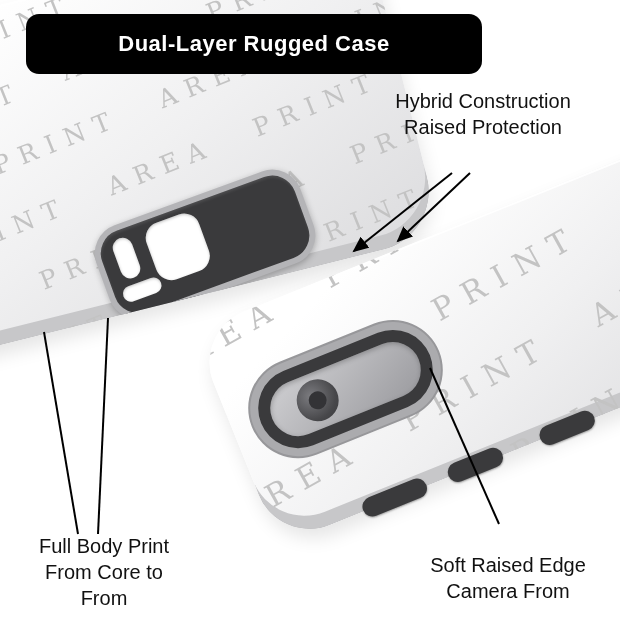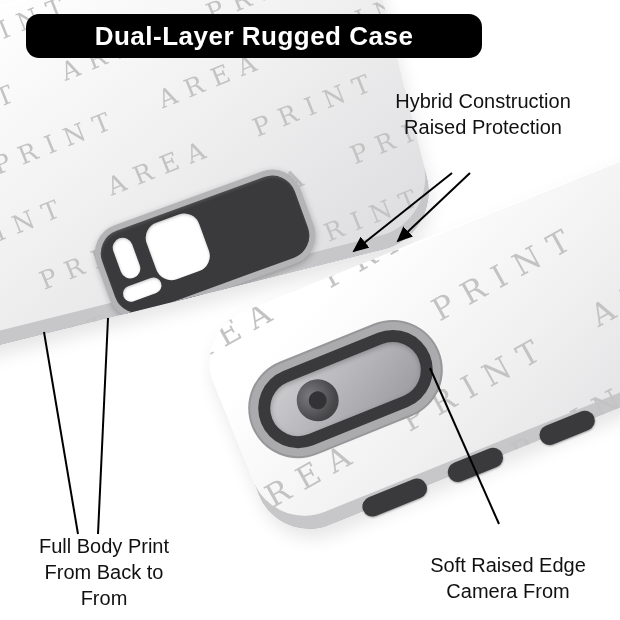--- a/index.html
+++ b/index.html
@@ -72,24 +72,24 @@
     background:var(--cutout,#3a3a3c);box-shadow:0 1px 2px rgba(0,0,0,.35);
   }
   .btn1{left:91px;top:219px;width:68px;}
   .btn2{left:183px;top:219px;width:58px;}
   .btn3{left:282px;top:219px;width:58px;}
 
   
   .lines-overlay{position:absolute;inset:0;z-index:5;pointer-events:none;}
 
   .badge{
-    position:absolute;left:26px;top:14px;width:456px;height:44px;
+    position:absolute;left:26px;top:14px;width:456px;height:60px;
     background:var(--badge-bg,#000);color:var(--badge-text,#fff);
     border-radius:13px;display:flex;align-items:center;justify-content:center;
-    font-weight:bold;font-size:26px;letter-spacing:.5px;z-index:6;
+    font-weight:bold;font-size:22px;letter-spacing:.5px;z-index:6;
   }
 
   .anno{
     position:absolute;text-align:center;font-size:20px;line-height:26px;
     color:var(--annotation-text,#111);z-index:6;
   }
   .anno-hybrid{left:352px;top:88px;width:262px;}
   .anno-full{left:8px;top:533px;width:192px;text-align:center;}
   .anno-camera{left:402px;top:552px;width:212px;}
 </style>
@@ -161,21 +161,21 @@
     <span>Dual-Layer Rugged Case</span>
   </div>
 
   <div class="anno anno-hybrid">
     <div>Hybrid Construction</div>
     <div>Raised Protection</div>
   </div>
 
   <div class="anno anno-full">
     <div>Full Body Print</div>
-    <div>From Back to</div>
+    <div>From Core to</div>
     <div>From</div>
   </div>
 
   <div class="anno anno-camera">
     <div>Soft Raised Edge</div>
     <div>Camera From</div>
   </div>
 
 </div>
 

